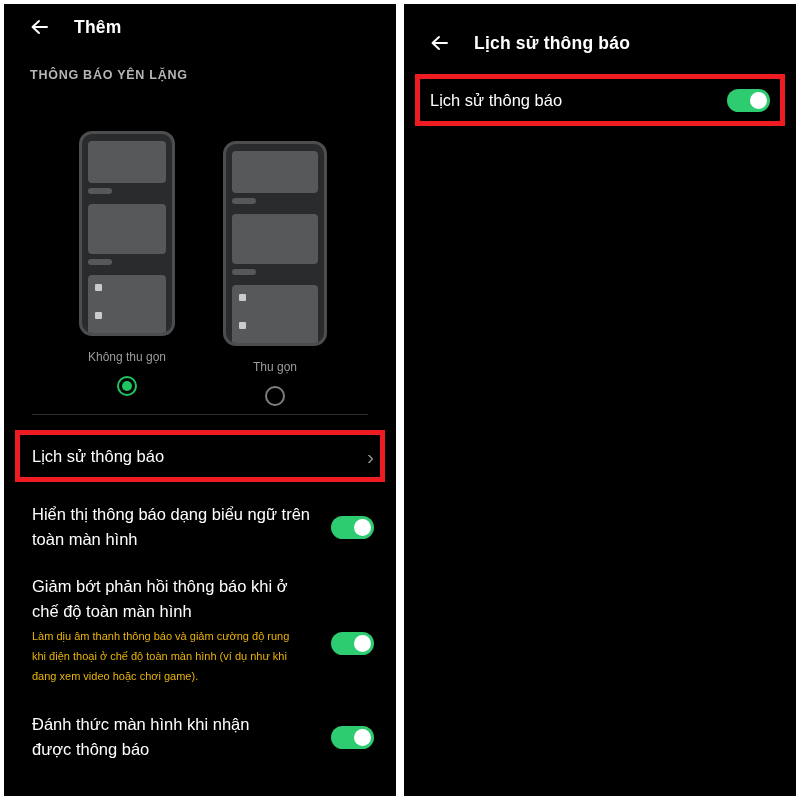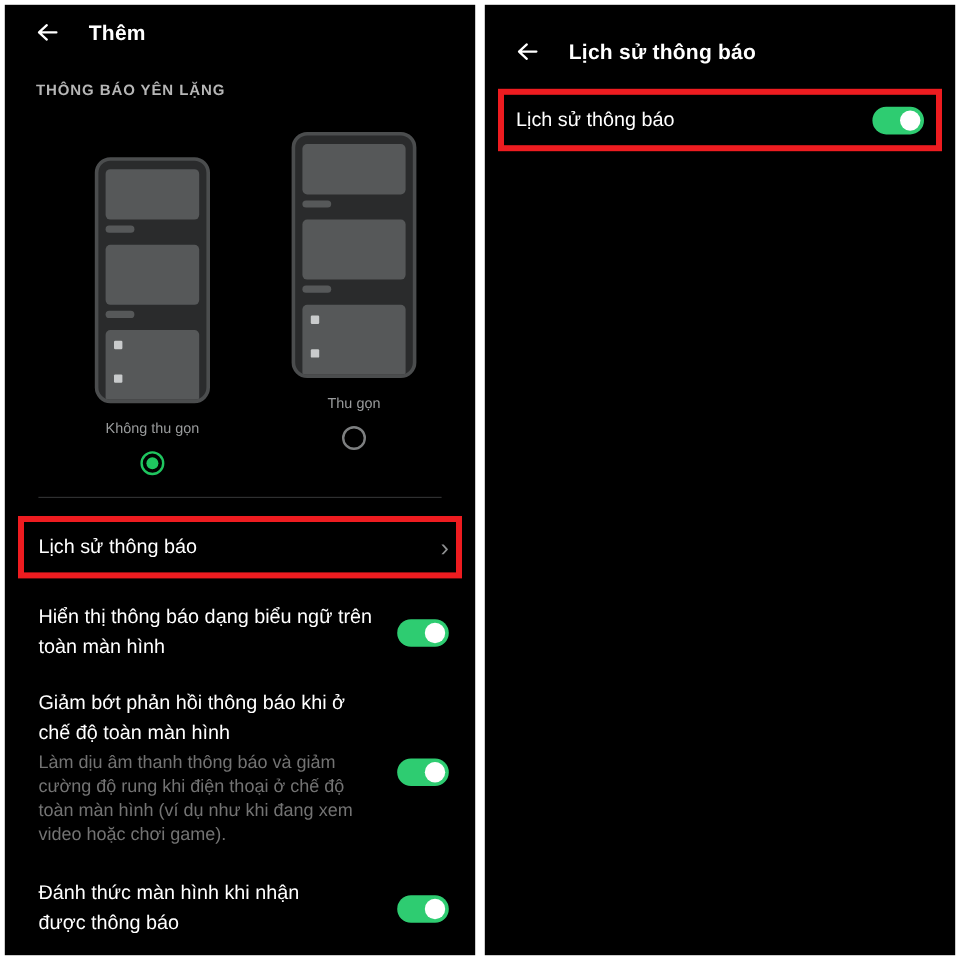--- a/index.html
+++ b/index.html
@@ -71,21 +71,21 @@
     left: 0; right: 0;
     top: 106px;
     height: 270px;
   }
   .preview-col {
     position: absolute;
     top: 0;
     text-align: center;
   }
   #preview-col-0 { left: 60px;  width: 126px; margin-top: 21px; }
-  #preview-col-1 { left: 228px; width: 126px; }
+  #preview-col-1 { left: 208px; width: 126px; margin-top: 31px; }
 
   .phone-frame {
     position: relative;
     width: 96px;
     height: 205px;
     margin: 0 auto;
     border: 3px solid #4b4d4e;
     border-radius: 13px;
     background: #2a2b2c;
     padding: 7px 6px;
@@ -165,22 +165,22 @@
     padding: 0 22px 0 28px;
     min-height: 50px;
   }
   .row-text { flex: 1 1 auto; padding-right: 14px; }
   .row-title {
     color: #ffffff;
     font-size: 16.5px;
     line-height: 25px;
   }
   .row-desc {
-    color: #737373;
-    font-size: 15px;
+    color: #eab308;
+    font-size: 11px;
     line-height: 20px;
     margin-top: 2px;
   }
   .row-ctrl {
     flex: 0 0 auto;
     display: flex;
     align-items: center;
     justify-content: flex-end;
     min-width: 46px;
   }

